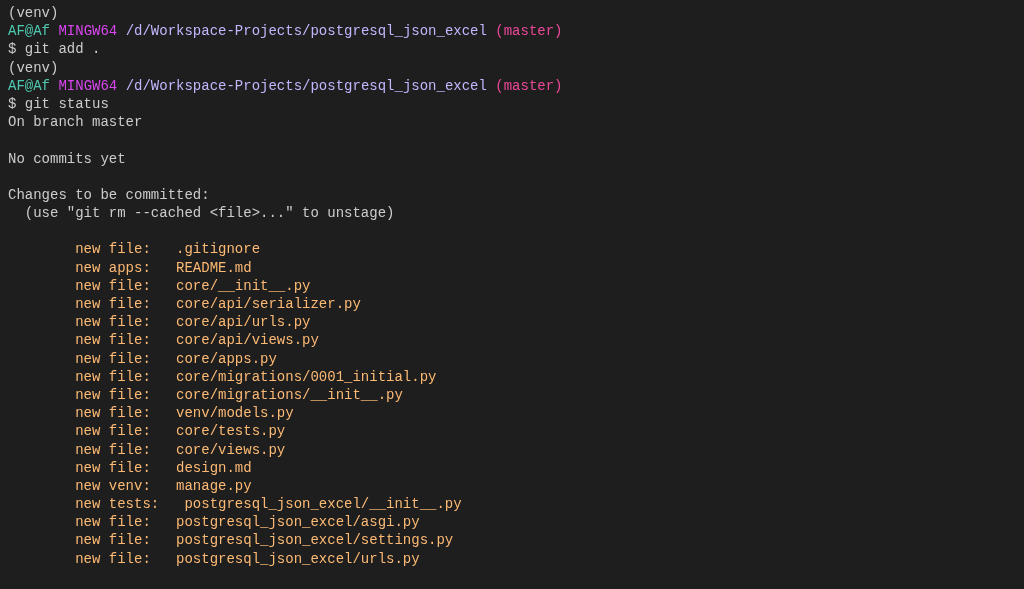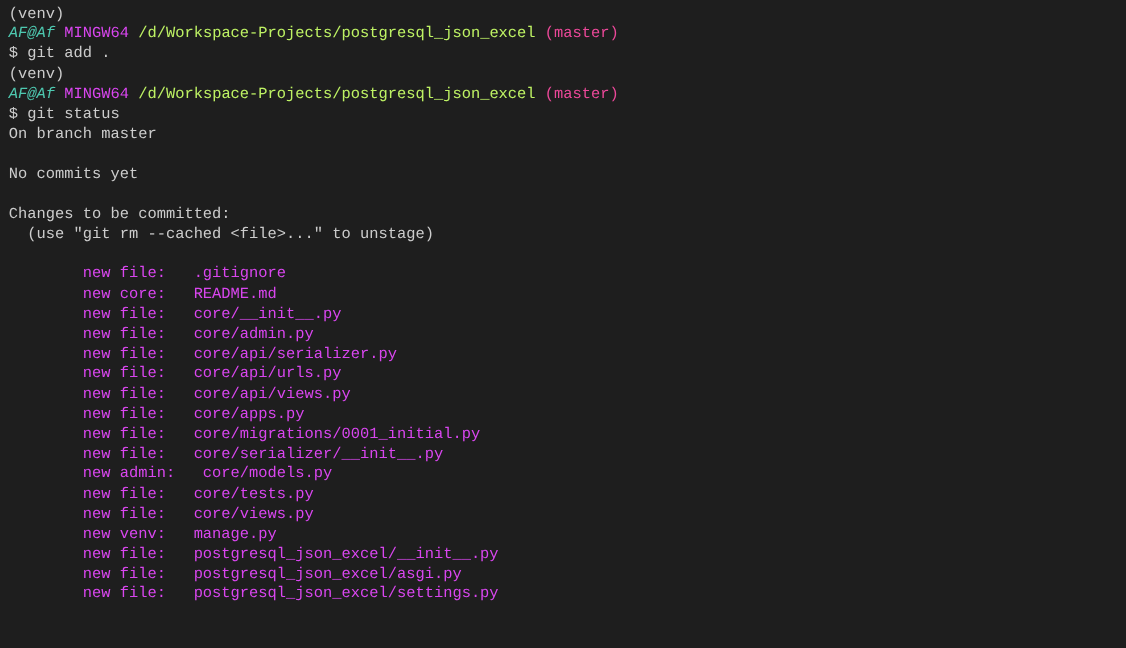--- a/index.html
+++ b/index.html
@@ -14,54 +14,55 @@
       font-size: 14px;
       line-height: 1.3;
       padding: 4px 8px;
       width: 1024px;
       height: 589px;
       overflow: hidden;
     }
     .line {
       white-space: pre;
     }
-    .green { color: #4ec9b0; font-style: italic; }
+    .green { color: #4ec9b0; }
     .purple { color: #d946ef; }
-    .yellow { color: #bef264; }
+    .yellow { color: #c4b5fd; }
     .cyan { color: #ec4899; }
-    .file-green { color: #d946ef; }
+    .file-green { color: #fdba74; }
     .empty { height: 1.3em; }
   </style>
 </head>
 <body>
 
 <div class="line">(venv)</div>
 <div class="line"><span class="green">AF@Af</span> <span class="purple">MINGW64</span> <span class="yellow">/d/Workspace-Projects/postgresql_json_excel</span> <span class="cyan">(master)</span></div>
 <div class="line"><span>$ </span><span>git add .</span></div>
 <div class="line">(venv)</div>
 <div class="line"><span class="green">AF@Af</span> <span class="purple">MINGW64</span> <span class="yellow">/d/Workspace-Projects/postgresql_json_excel</span> <span class="cyan">(master)</span></div>
 <div class="line"><span>$ </span><span>git status</span></div>
 <div class="line">On branch master</div>
 <div class="line empty"></div>
 <div class="line">No commits yet</div>
 <div class="line empty"></div>
 <div class="line">Changes to be committed:</div>
 <div class="line">  (use "git rm --cached &lt;file&gt;..." to unstage)</div>
 <div class="line empty"></div>
 <div id="file-list">
     <div class="line file-green">        new file:   .gitignore</div>
-    <div class="line file-green">        new core:   README.md</div>
+    <div class="line file-green">        new apps:   README.md</div>
     <div class="line file-green">        new file:   core/__init__.py</div>
-    <div class="line file-green">        new file:   core/admin.py</div>
     <div class="line file-green">        new file:   core/api/serializer.py</div>
     <div class="line file-green">        new file:   core/api/urls.py</div>
     <div class="line file-green">        new file:   core/api/views.py</div>
     <div class="line file-green">        new file:   core/apps.py</div>
     <div class="line file-green">        new file:   core/migrations/0001_initial.py</div>
-    <div class="line file-green">        new file:   core/serializer/__init__.py</div>
-    <div class="line file-green">        new admin:   core/models.py</div>
+    <div class="line file-green">        new file:   core/migrations/__init__.py</div>
+    <div class="line file-green">        new file:   venv/models.py</div>
     <div class="line file-green">        new file:   core/tests.py</div>
     <div class="line file-green">        new file:   core/views.py</div>
+    <div class="line file-green">        new file:   design.md</div>
     <div class="line file-green">        new venv:   manage.py</div>
-    <div class="line file-green">        new file:   postgresql_json_excel/__init__.py</div>
+    <div class="line file-green">        new tests:   postgresql_json_excel/__init__.py</div>
     <div class="line file-green">        new file:   postgresql_json_excel/asgi.py</div>
     <div class="line file-green">        new file:   postgresql_json_excel/settings.py</div>
+    <div class="line file-green">        new file:   postgresql_json_excel/urls.py</div>
   </div>
 
 </body></html>

